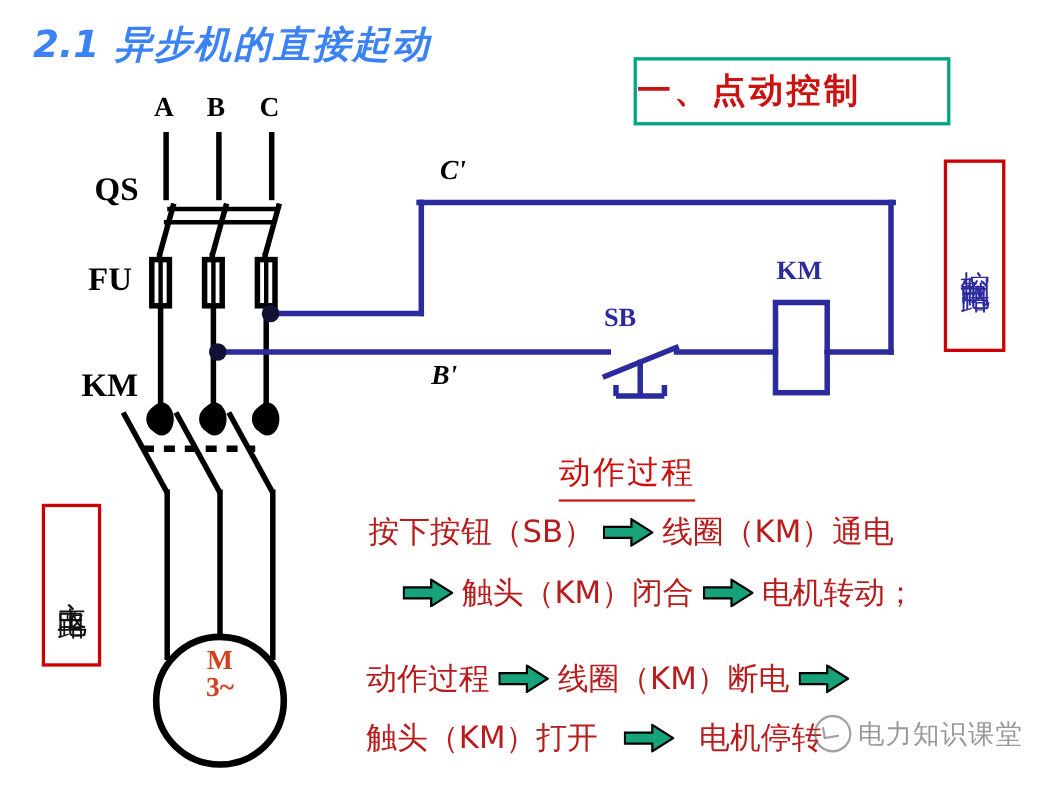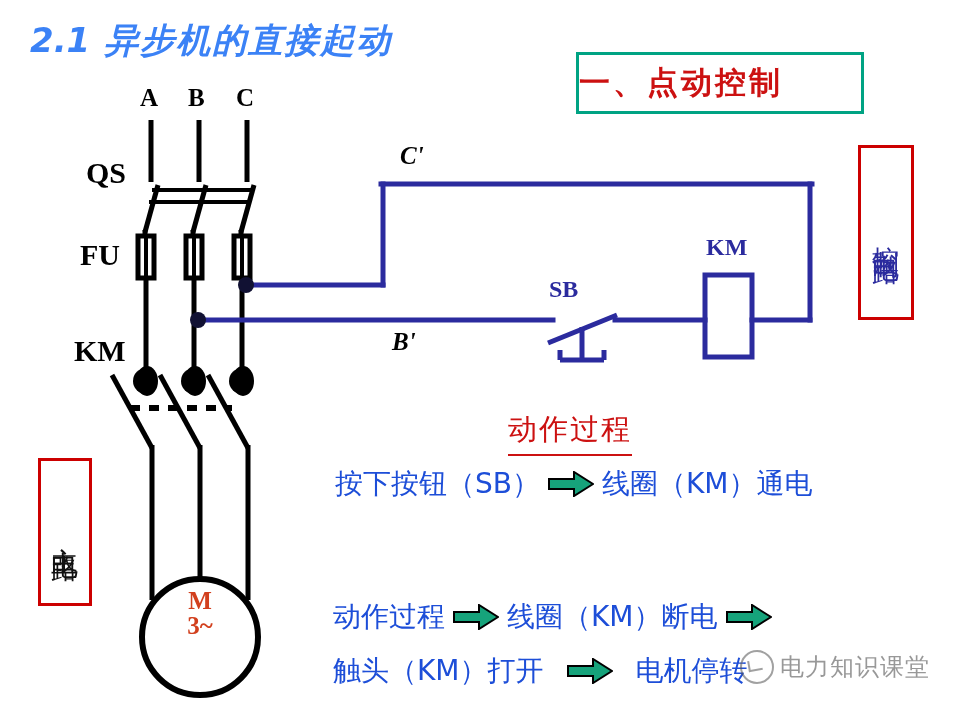--- a/index.html
+++ b/index.html
@@ -115,21 +115,21 @@
     border-bottom: 2px solid #cc1111;
     padding-bottom: 4px;
     letter-spacing: 2px;
   }
   .proc-line {
     position: absolute;
     display: flex;
     align-items: center;
     font-family: "DejaVu Sans", sans-serif;
     font-size: 28px;
-    color: #1d4ed8;
+    color: #b91c1c;
     white-space: nowrap;
   }
   .proc-line .seg { letter-spacing: 0px; }
   .arrow {
     display: inline-block;
     width: 46px;
     height: 26px;
     margin: 0 8px;
     flex: none;
   }
@@ -309,20 +309,30 @@
 
   <div class="abs" id="process-title">动作过程</div>
 
   <div class="proc-line" id="proc1">
       <span class="seg">按下按钮（SB）</span>
       <span class="arrow"><svg viewBox="0 0 46 26" width="46" height="26">
           <path d="M1 8 L26 8 L26 1 L45 13 L26 25 L26 18 L1 18 Z" fill="#16a37b" stroke="#000000" stroke-width="2" stroke-linejoin="miter"></path>
         </svg></span>
       <span class="seg">线圈（KM）通电</span>
     </div>
+  <div class="proc-line" id="proc2">
+      <span class="arrow"><svg viewBox="0 0 46 26" width="46" height="26">
+          <path d="M1 8 L26 8 L26 1 L45 13 L26 25 L26 18 L1 18 Z" fill="#16a37b" stroke="#000000" stroke-width="2" stroke-linejoin="miter"></path>
+        </svg></span>
+      <span class="seg">触头（KM）闭合</span>
+      <span class="arrow"><svg viewBox="0 0 46 26" width="46" height="26">
+          <path d="M1 8 L26 8 L26 1 L45 13 L26 25 L26 18 L1 18 Z" fill="#16a37b" stroke="#000000" stroke-width="2" stroke-linejoin="miter"></path>
+        </svg></span>
+      <span class="seg">电机转动；</span>
+    </div>
   <div class="proc-line" id="proc3">
       <span class="seg">动作过程</span>
       <span class="arrow"><svg viewBox="0 0 46 26" width="46" height="26">
           <path d="M1 8 L26 8 L26 1 L45 13 L26 25 L26 18 L1 18 Z" fill="#16a37b" stroke="#000000" stroke-width="2" stroke-linejoin="miter"></path>
         </svg></span>
       <span class="seg">线圈（KM）断电</span>
       <span class="arrow"><svg viewBox="0 0 46 26" width="46" height="26">
           <path d="M1 8 L26 8 L26 1 L45 13 L26 25 L26 18 L1 18 Z" fill="#16a37b" stroke="#000000" stroke-width="2" stroke-linejoin="miter"></path>
         </svg></span>
     </div>

